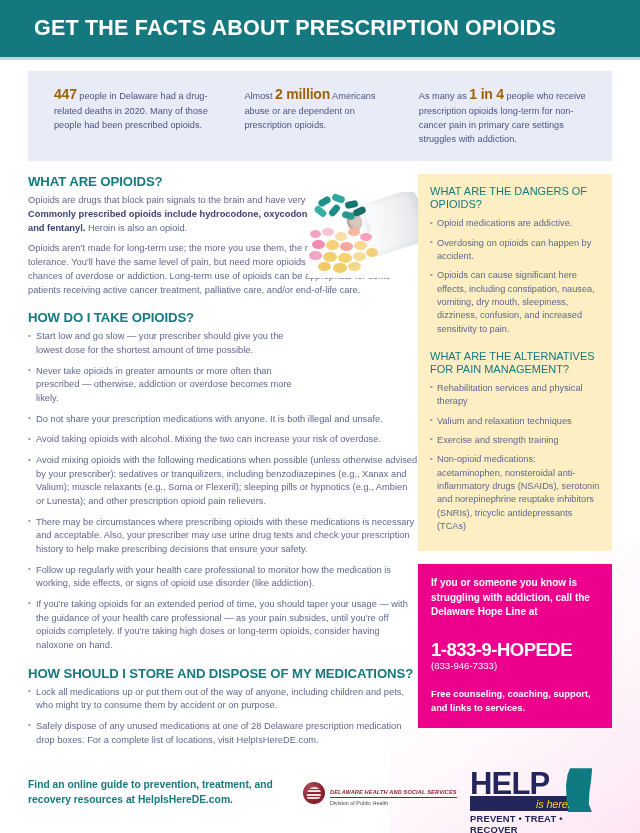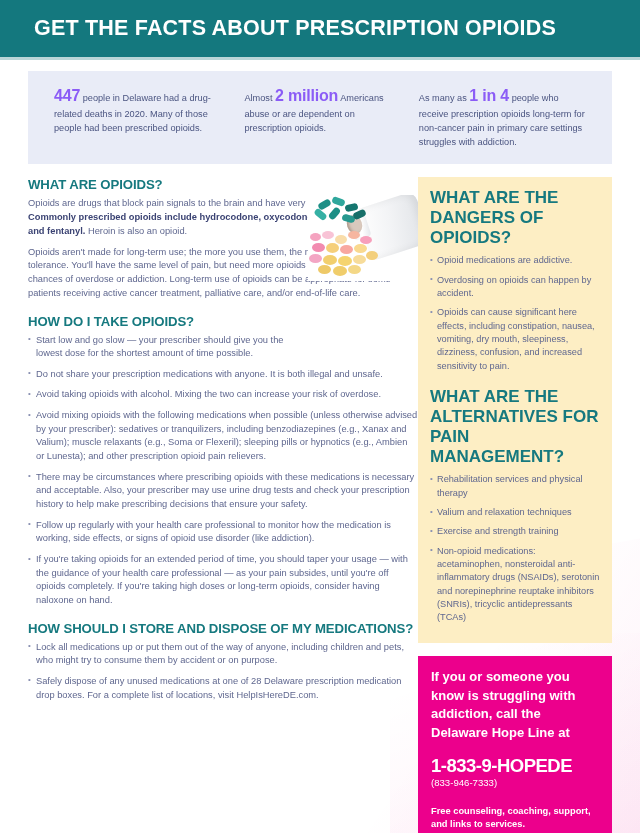--- a/index.html
+++ b/index.html
@@ -81,22 +81,22 @@
     flex: 1;
     padding: 0 10px;
     color: #4a5480;
     font-size: 9.2px;
     line-height: 1.52;
   }
   .stat:nth-child(1) { flex: 1.06; }
   .stat:nth-child(2) { flex: 0.96; }
   .stat:nth-child(3) { flex: 1.04; }
   .stat .big {
-    color: #8b5cf6;
-    font-size: 16px;
+    color: #a16207;
+    font-size: 14px;
     font-weight: bold;
     letter-spacing: -0.2px;
   }
 
   
   .columns {
     position: relative;
     z-index: 2;
     display: flex;
     padding: 13px 28px 0 28px;
@@ -193,22 +193,22 @@
     width: 13px;
   }
 
   
   .card-cream {
     background: #fdeec4;
     padding: 11px 11px 12px 12px;
   }
   h3.side {
     color: #16797f;
-    font-size: 17px;
-    font-weight: bold;
+    font-size: 11px;
+    font-weight: normal;
     line-height: 1.18;
     margin-bottom: 6px;
   }
   h3.side.second { margin-top: 14px; }
   ul.side-bullets { list-style: none; }
   ul.side-bullets li {
     position: relative;
     color: #5f678f;
     font-size: 9.2px;
     line-height: 1.45;
@@ -224,24 +224,24 @@
     font-size: 8px;
   }
 
   .card-pink {
     background: #ec008c;
     padding: 12px 12px 13px 13px;
     margin-top: 13px;
     color: #ffffff;
   }
   .pink-lead {
-    font-size: 13px;
+    font-size: 10px;
     font-weight: bold;
     line-height: 1.45;
-    margin-bottom: 13px;
+    margin-bottom: 20px;
   }
   .pink-phone {
     font-size: 18.5px;
     font-weight: bold;
     letter-spacing: -0.5px;
     line-height: 1.05;
   }
   .pink-alt {
     font-size: 9.6px;
     margin-top: 1px;
@@ -433,20 +433,21 @@
         <div class="pill" style="left:30px;top:61px;width:14px;height:10px;background:#f5d46f;"></div>
         <div class="pill" style="left:45px;top:60px;width:13px;height:9px;background:#f7dc9a;"></div>
         <div class="pill" style="left:58px;top:56px;width:12px;height:9px;background:#f3cf7c;"></div>
         <div class="pill" style="left:10px;top:70px;width:13px;height:9px;background:#eec968;"></div>
         <div class="pill" style="left:25px;top:71px;width:14px;height:10px;background:#f0cd6b;"></div>
         <div class="pill" style="left:40px;top:70px;width:13px;height:9px;background:#f4d887;"></div>
       </div>
 
       <ul class="bullets">
         <li class="wrap-a">Start low and go slow — your prescriber should give you the lowest dose for the shortest amount of time possible.</li>
+        <li class="wrap-b">Never take opioids in greater amounts or more often than prescribed — otherwise, addiction or overdose becomes more likely.</li>
         <li>Do not share your prescription medications with anyone. It is both illegal and unsafe.</li>
         <li>Avoid taking opioids with alcohol. Mixing the two can increase your risk of overdose.</li>
         <li>Avoid mixing opioids with the following medications when possible (unless otherwise advised by your prescriber): sedatives or tranquilizers, including benzodiazepines (e.g., Xanax and Valium); muscle relaxants (e.g., Soma or Flexeril); sleeping pills or hypnotics (e.g., Ambien or Lunesta); and other prescription opioid pain relievers.</li>
         <li>There may be circumstances where prescribing opioids with these medications is necessary and acceptable. Also, your prescriber may use urine drug tests and check your prescription history to help make prescribing decisions that ensure your safety.</li>
         <li>Follow up regularly with your health care professional to monitor how the medication is working, side effects, or signs of opioid use disorder (like addiction).</li>
         <li>If you're taking opioids for an extended period of time, you should taper your usage — with the guidance of your health care professional — as your pain subsides, until you're off opioids completely. If you're taking high doses or long-term opioids, consider having naloxone on hand.</li>
       </ul>
 
       <h2 class="sec tight">HOW SHOULD I STORE AND DISPOSE OF MY MEDICATIONS?</h2>
       <ul class="bullets">

